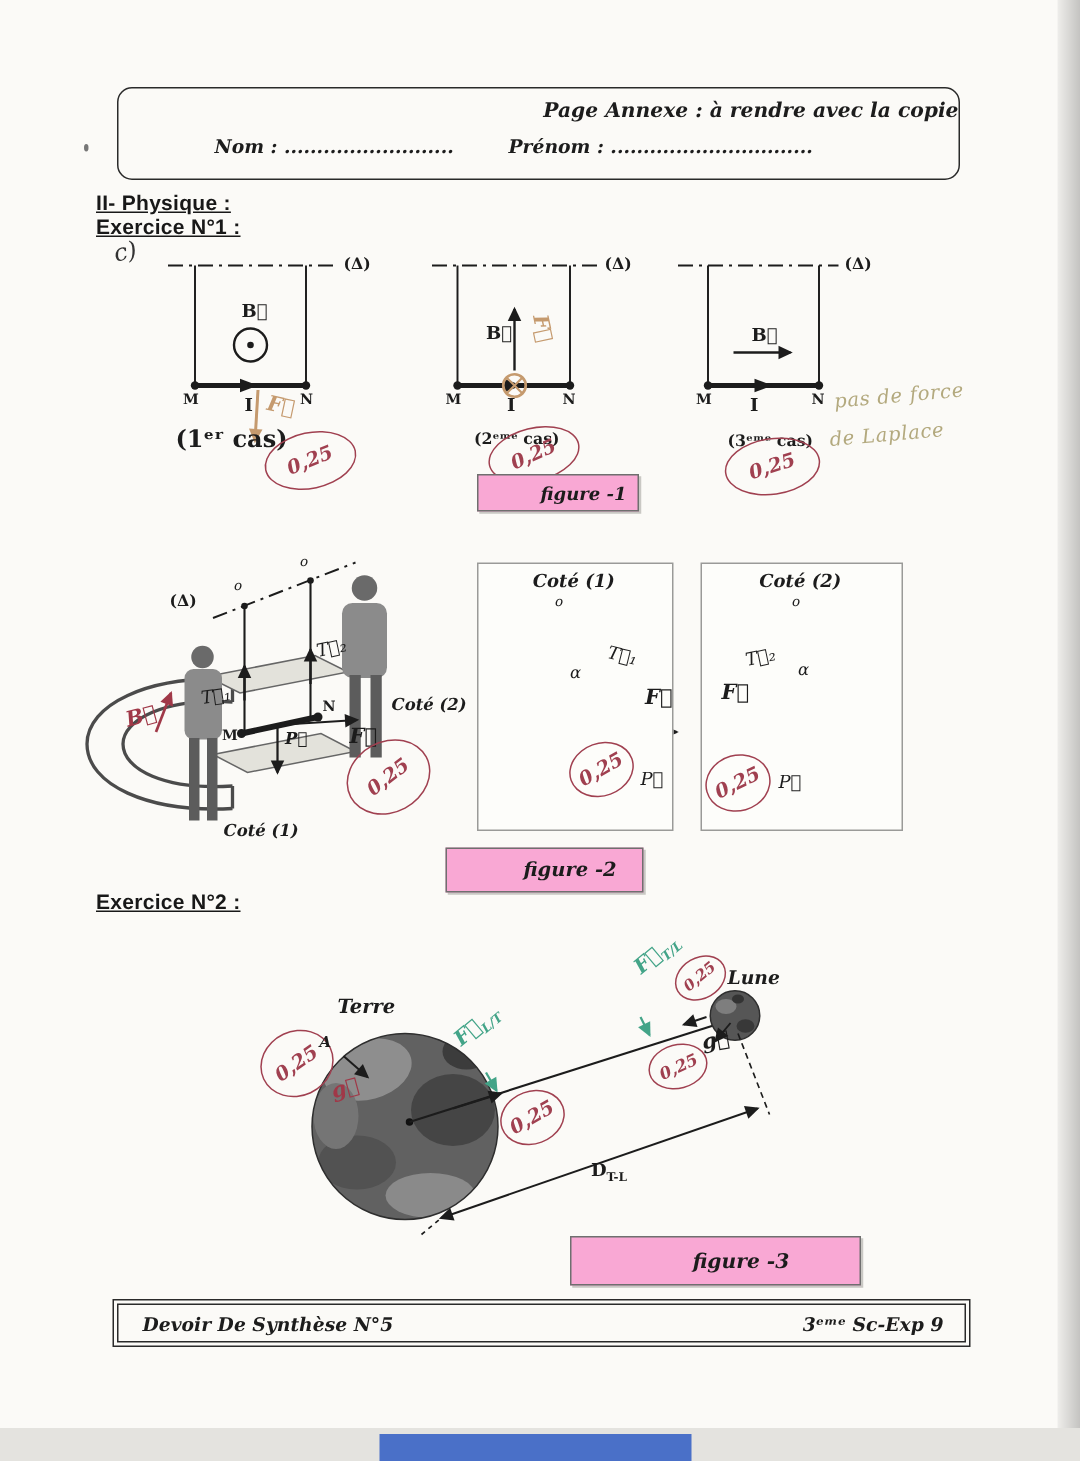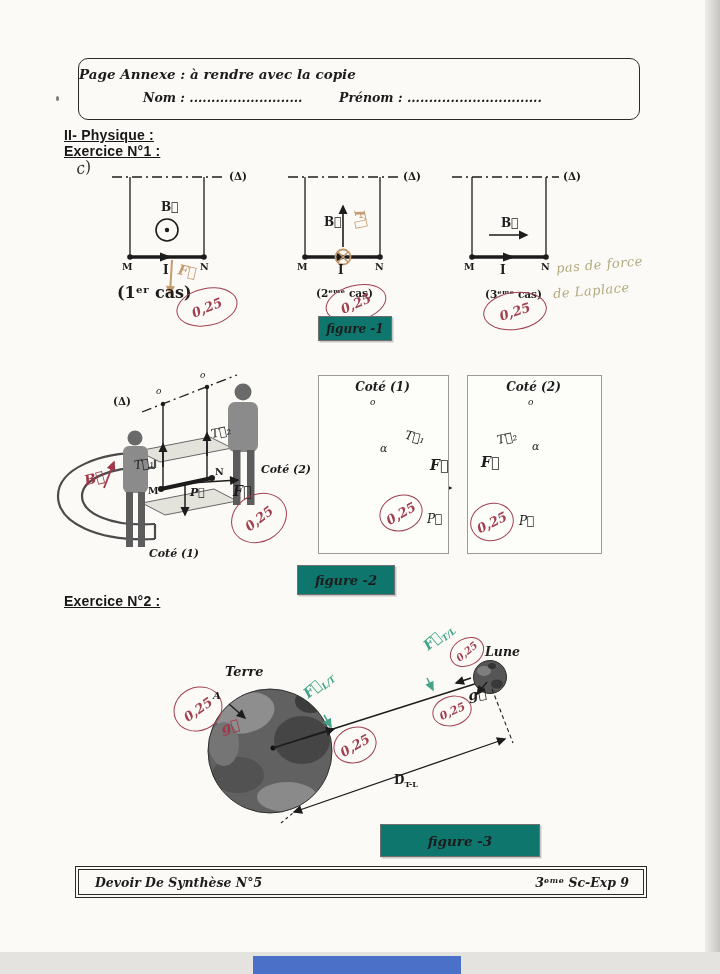--- a/index.html
+++ b/index.html
@@ -11,23 +11,23 @@
   .hand{position:absolute;font-family:"DejaVu Serif",serif;font-style:italic;line-height:1;}
   .tan{color:#c59a6e;} .olive{color:#b3a97e;} .green{color:#43a488;} .red{color:#a03848;}
   .heading{position:absolute;font-family:"Liberation Sans",sans-serif;font-weight:bold;
            text-decoration:underline;font-size:14px;color:#181818;letter-spacing:.2px;line-height:1;}
   .hdrbox{position:absolute;left:78px;top:58px;width:560px;height:60px;border:1.6px solid #2a2a2a;
           border-radius:10px;}
   .mark{position:absolute;border:1.7px solid #a04050;border-radius:50%;display:flex;
         align-items:center;justify-content:center;color:#a04050;background:transparent;}
   .mark span{transform:rotate(-10deg);font-family:"DejaVu Serif",serif;font-style:italic;
         font-weight:bold;font-size:13px;line-height:1;}
-  .capbox{position:absolute;border:1.3px solid #6f6f6f;background:#0f766e;display:flex;align-items:center;
+  .capbox{position:absolute;border:1.3px solid #6f6f6f;background:#f9a8d4;display:flex;align-items:center;
         justify-content:center;font-family:"DejaVu Serif",serif;font-style:italic;font-weight:bold;
-        box-shadow:1.5px 1.5px 0 #c9c8c4;}
+        box-shadow:1.5px 1.5px 0 #c9c8c4;padding-left:34px;}
   .frame{position:absolute;border:1.2px solid #9a9a98;background:#fdfdfa;}
   .ftr-outer{position:absolute;left:75px;top:866px;width:570px;height:30px;border:1.8px solid #2a2a2a;background:#fbfaf7;}
   .ftr-inner{position:absolute;inset:2px;border:1px solid #2a2a2a;}
   .ftr-inner span{position:absolute;top:5px;font-family:"DejaVu Serif",serif;font-style:italic;
         font-weight:bold;font-size:12.5px;white-space:nowrap;}
   sub{line-height:0;}
 </style>
 </head>
 <body>
 
@@ -183,21 +183,21 @@
         <circle cx="490" cy="677" r="16.5" fill="none" stroke="#2e2e2e" stroke-width="1"></circle>
       </g>
       <path d="M487,682 L477,694" stroke-width="1.3" marker-end="url(#ab)"></path>
       <path d="M492,689 L513,743" stroke-dasharray="4,3" stroke-width="1.1"></path>
       <path d="M294,812 L505,739" stroke-width="1.3" marker-start="url(#ab)" marker-end="url(#ab)"></path>
       <path d="M281,823 L293,813" stroke-dasharray="3,3" stroke-width="1.1"></path>
     </g>
   </svg>
 
   <div class="hdrbox">
-    <div class="lbl b i" style="left:0;right:0;top:9px;text-align:left;font-size:13.5px">Page Annexe : à rendre avec la copie</div>
+    <div class="lbl b i" style="left:0;right:0;top:9px;text-align:right;font-size:13.5px">Page Annexe : à rendre avec la copie</div>
     <div class="lbl b i" style="left:64px;top:33px;font-size:12.5px">Nom : ..........................</div>
     <div class="lbl b i" style="left:260px;top:33px;font-size:12.5px">Prénom : ...............................</div>
   </div>
   <div class="abs" style="left:56px;top:96px;width:3px;height:5px;background:#777;border-radius:50%"></div>
 
   <div class="heading" style="left:64px;top:128px">II- Physique :</div>
   <div class="heading" style="left:64px;top:144px">Exercice N°1 :</div>
   <div class="heading" style="left:64px;top:594px">Exercice N°2 :</div>
 
   <div class="hand" style="left:76px;top:160px;font-size:16px;color:#333;transform:rotate(-12deg)">c)</div>

